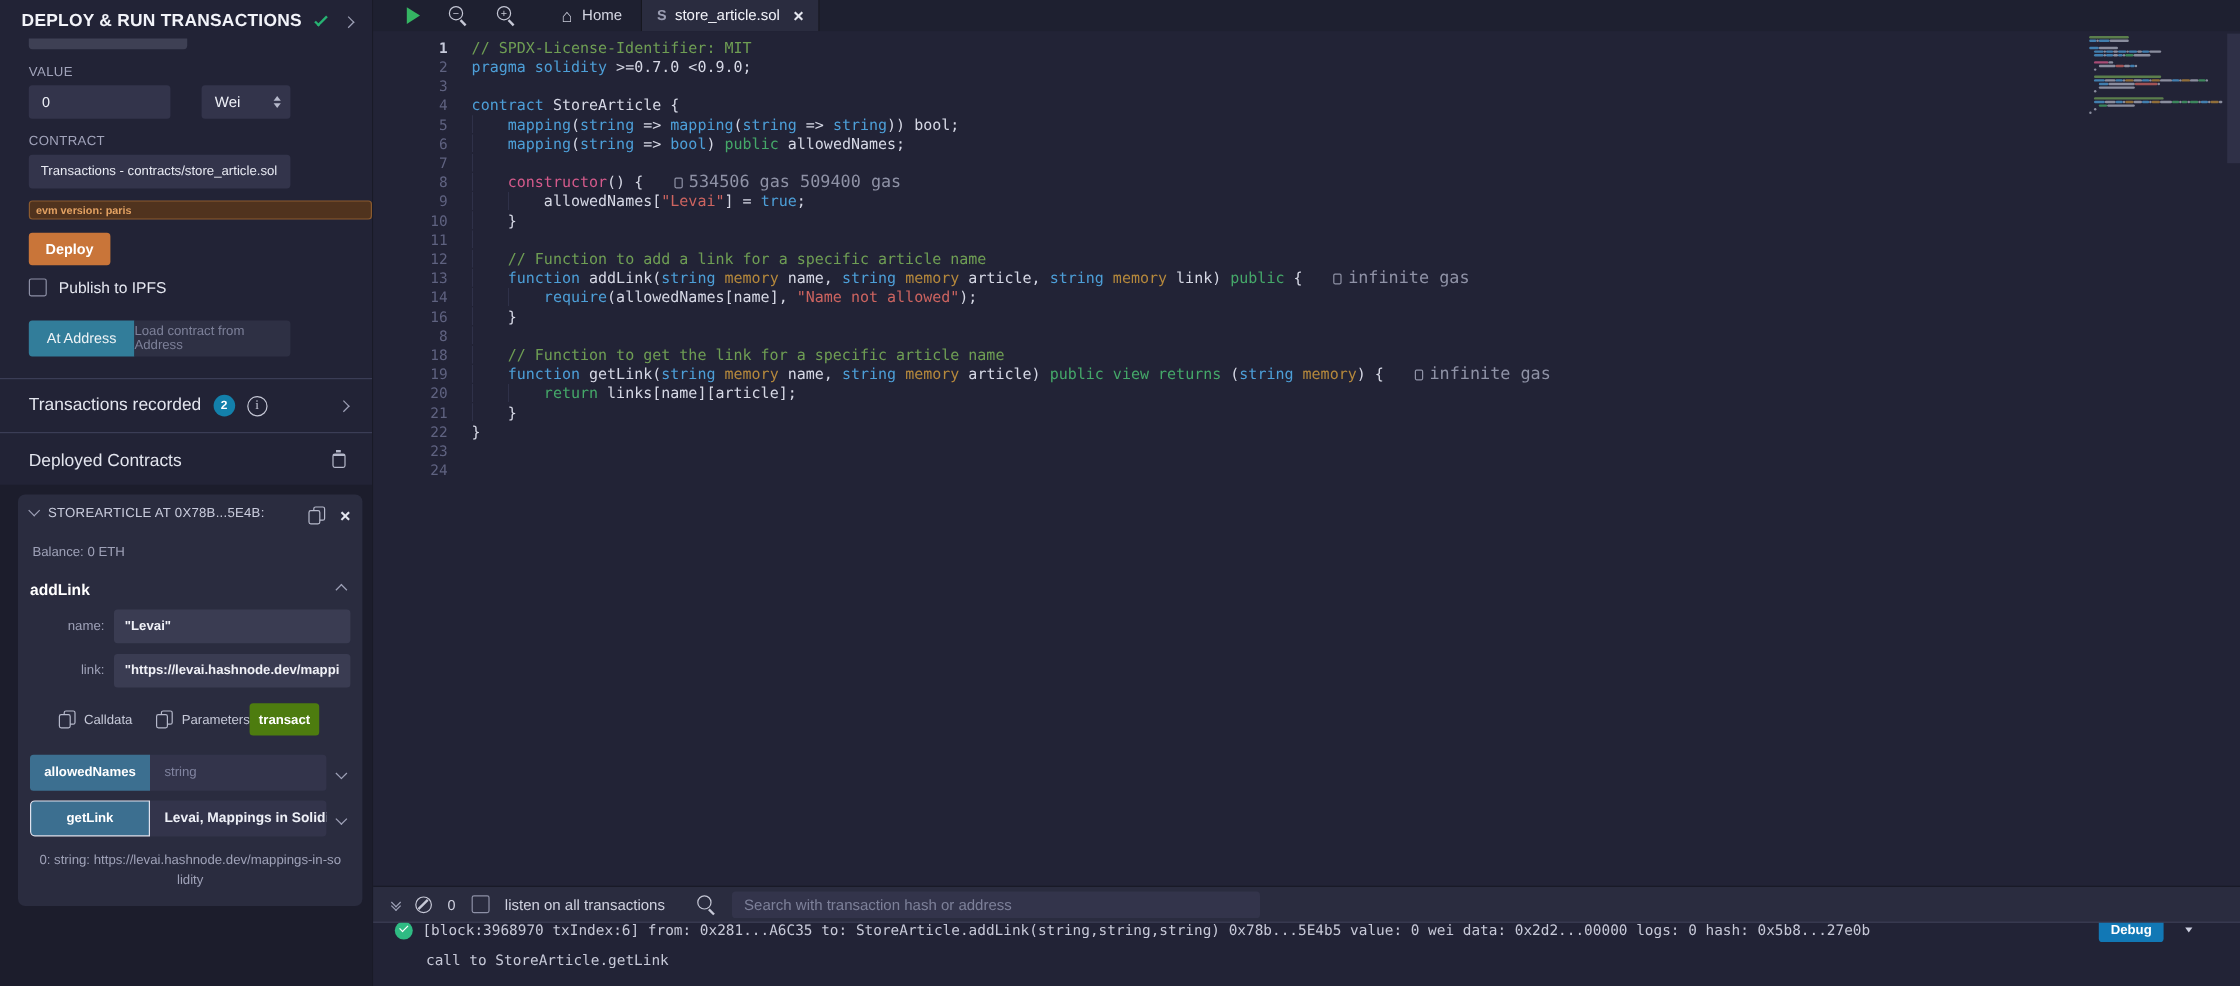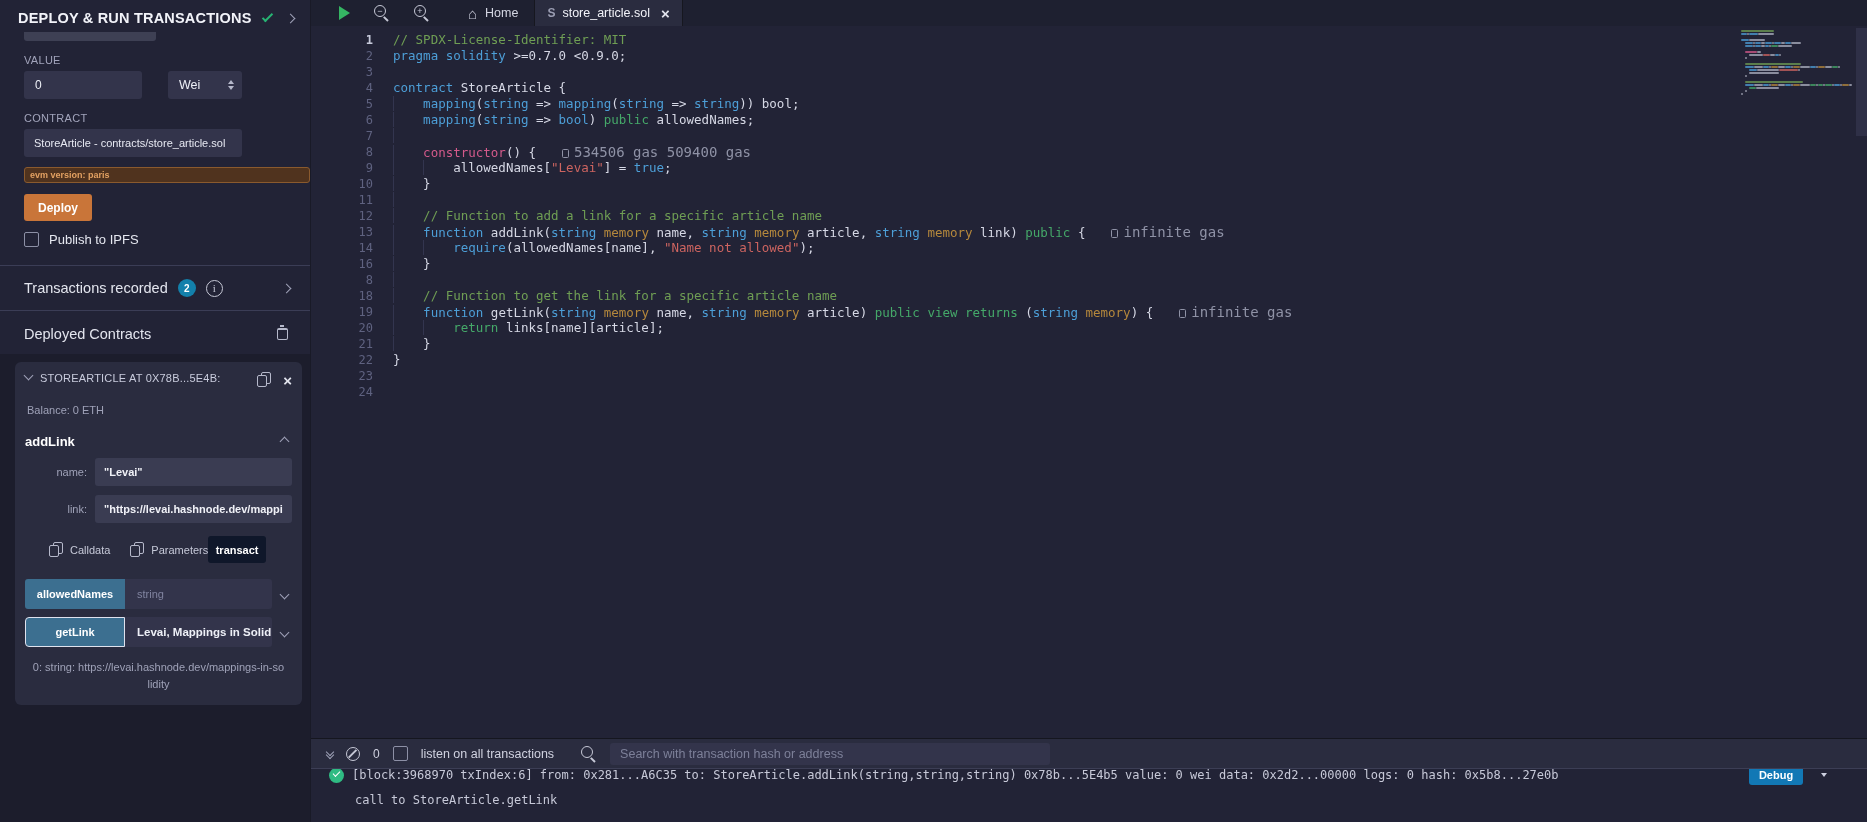--- a/index.html
+++ b/index.html
@@ -77,21 +77,21 @@
   .fn-head{display:flex;align-items:center;margin-top:18px;}
   .fn-head .t{font-size:13px;font-weight:700;color:#fff;}
   .fn-head .chev{margin-left:auto;margin-right:4px;}
   .frow{display:flex;align-items:center;margin-top:9px;}
   .frow .fl{width:70px;text-align:right;font-size:11px;color:#9fa2b8;padding-right:8px;flex:none;}
   .frow .fi{flex:1;height:28px;background:#3a3c52;border-radius:3px;display:flex;align-items:center;padding:0 9px;font-size:11px;font-weight:700;color:#f0f1f7;white-space:nowrap;overflow:hidden;}
   .action-row{display:flex;align-items:center;margin-top:13px;padding-left:24px;}
   .action-row .lab{font-size:11px;color:#c6c9d8;margin:0 0 0 7px;}
   .action-row .grp{display:flex;align-items:center;}
   .action-row .grp+.grp{margin-left:20px;}
-  .transact-btn{margin-left:auto;margin-right:26px;width:68px;height:27px;background:#0f172a;border:none;border-radius:3px;color:#fff;font-size:11px;font-weight:700;display:flex;align-items:center;justify-content:center;cursor:pointer;}
+  .transact-btn{margin-left:auto;margin-right:26px;width:68px;height:27px;background:#4d7c0f;border:none;border-radius:3px;color:#fff;font-size:11px;font-weight:700;display:flex;align-items:center;justify-content:center;cursor:pointer;}
   .callrow{display:flex;align-items:center;margin-top:16px;}
   .fn-btn{min-width:100px;height:30px;background:#3c6f90;border:none;border-radius:3px 0 0 3px;color:#fff;font-size:11px;font-weight:700;display:flex;align-items:center;justify-content:center;padding:0 10px;cursor:pointer;}
   .fn-btn.focus{border:1px solid #dfe2ee;border-radius:4px 0 0 4px;}
   .callrow .ci{flex:1;height:30px;background:#33344b;border-radius:0 3px 3px 0;display:flex;align-items:center;padding:0 12px;font-size:11px;white-space:nowrap;overflow:hidden;}
   .callrow .ci.ph{color:#8184a0;font-weight:400;}
   .callrow .ci.val{color:#eef0f7;font-weight:700;font-size:11.5px;}
   .callrow .chev{margin-left:9px;margin-right:4px;}
   .out{margin:12px auto 0;width:252px;font-size:11px;color:#9fa2b8;text-align:center;line-height:1.55;word-break:break-all;}
 
   
@@ -157,31 +157,35 @@
         <span>Wei</span>
         <span class="stepper">
             <span class="tri-u"></span>
             <span class="tri-d"></span>
           </span>
       </div>
     </div>
 
     <div class="lbl">CONTRACT</div>
     <div class="contract-sel">
-      <span>StoreArticle - contracts/store_article.sol</span>
+      <span>Transactions - contracts/store_article.sol</span>
     </div>
     <span class="evm-badge">evm version: paris</span>
 
     <button class="deploy-btn">Deploy</button>
 
     <div class="pub-row">
       <span class="cb"></span>
       <span class="txt">Publish to IPFS</span>
     </div>
 
+    <div class="ataddr">
+      <div class="ataddr-btn">At Address</div>
+      <div class="ataddr-inp">Load contract from Address</div>
+    </div>
 
     <div class="divider"></div>
 
     <div class="tx-row">
       <span class="t">Transactions recorded</span>
       <span class="badge">2</span>
       <span class="icon-info"></span>
       <span class="chev r"></span>
     </div>
 

